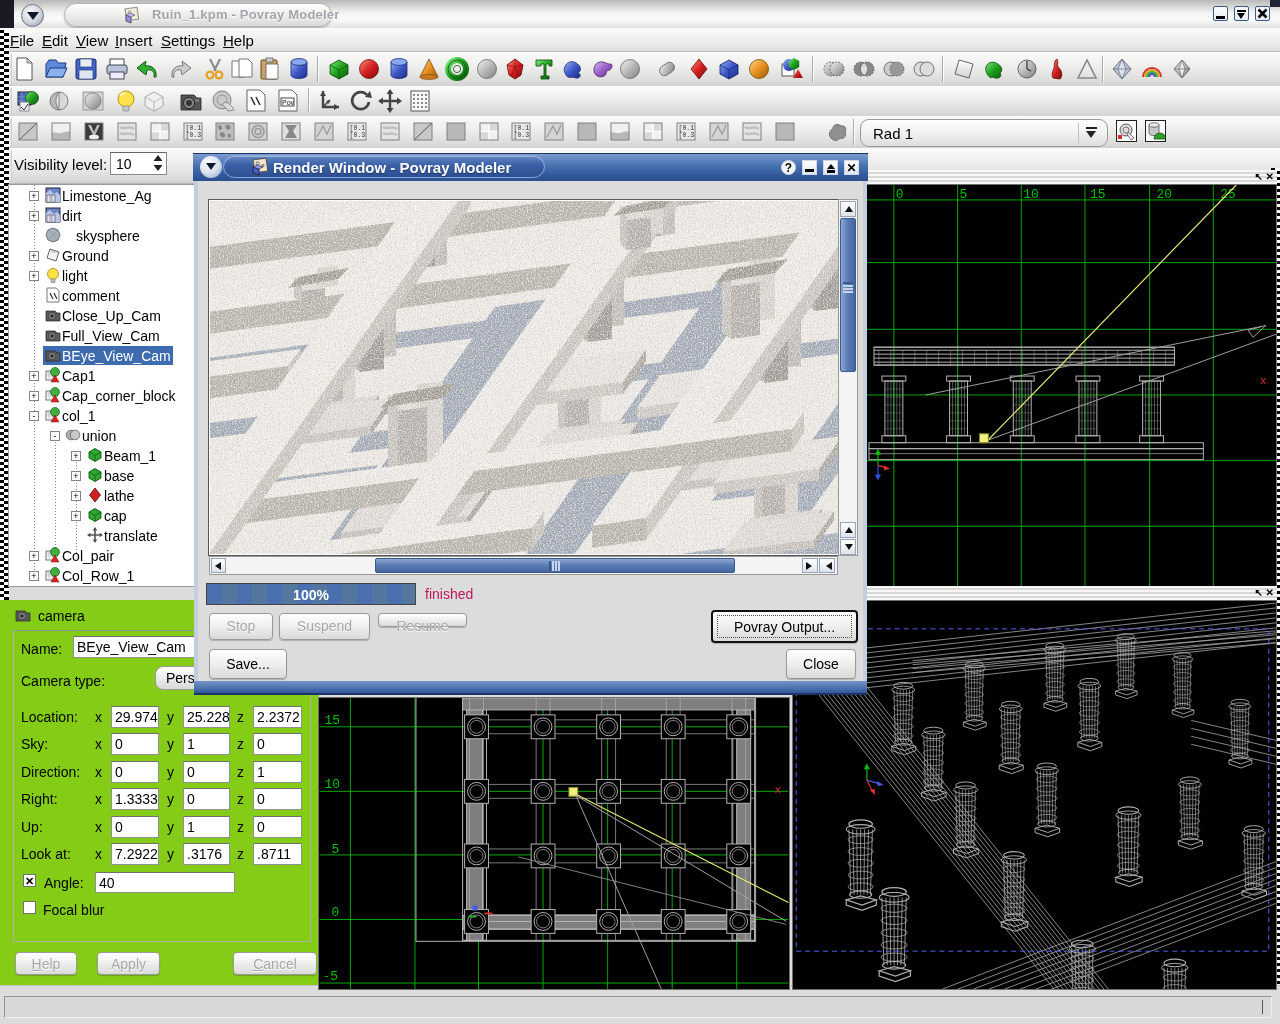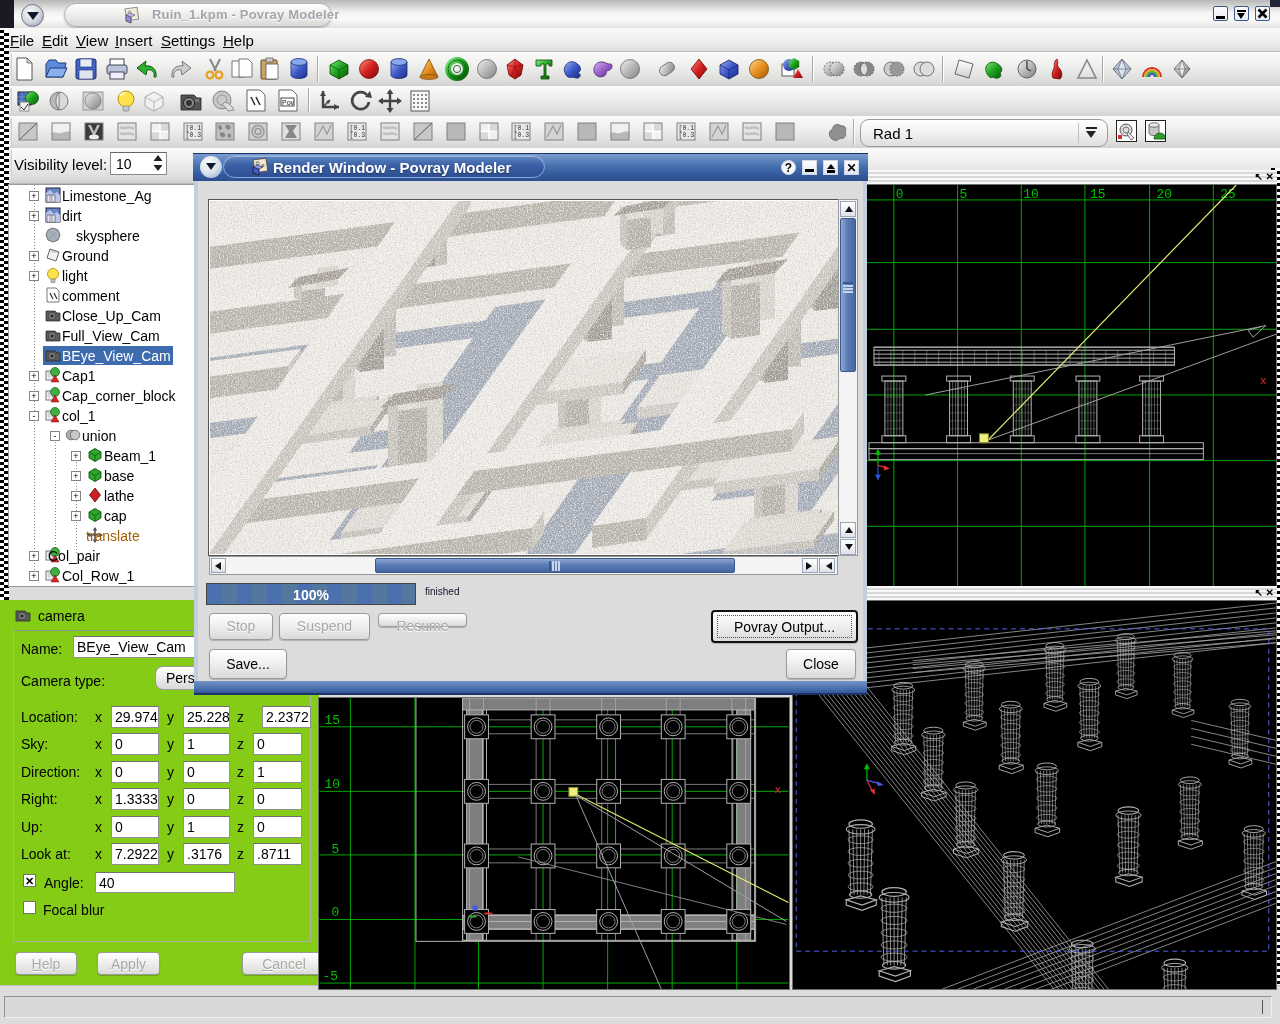--- a/index.html
+++ b/index.html
@@ -694,31 +694,31 @@
           <path d="M2 5l6-3.5L14 5v6l-6 3.5L2 11z" fill="#2fa62f" stroke="#064706" stroke-width="0.8"></path>
           <path d="M2 5l6 3.5L14 5M8 8.5V14" stroke="#085808" fill="none" stroke-width="0.7"></path>
         </svg>
         <span class="txt" style="left:95px;color:#000;position:absolute">cap</span>
       </div>
       <div class="trow" style="top:341px;width:308px">
         <svg class="abs" style="left:78px;top:1px" width="16" height="16">
           <path d="M8 1v14M1 8h14" stroke="#555" stroke-width="1.6"></path>
           <path d="M8 0L5.7 3.4h4.6zM8 16l-2.3-3.4h4.6zM0 8l3.4-2.3v4.6zM16 8l-3.4-2.3v4.6z" fill="#555"></path>
         </svg>
-        <span class="txt" style="left:77px;color:#a16207;position:absolute">translate</span>
+        <span class="txt" style="left:95px;color:#000000;position:absolute">translate</span>
       </div>
       <div class="trow" style="top:361px;width:308px">
         <div class="expbox" style="left:20px">+</div>
         <svg class="abs" style="left:36px;top:1px" width="16" height="16">
           <rect x="1" y="4" width="9" height="9" fill="#fff" stroke="#334" stroke-width="0.7"></rect>
           <path d="M2 5h7M2 7h7M2 9h7M4 5v7M7 5v7" stroke="#99a" stroke-width="0.5"></path>
           <circle cx="10" cy="5" r="4.5" fill="#3fae3f" stroke="#084808" stroke-width="0.6"></circle>
           <path d="M10 8l4 7h-8z" fill="#d22" stroke="#701010" stroke-width="0.5"></path>
         </svg>
-        <span class="txt" style="left:39px;color:#000;position:absolute">Col_pair</span>
+        <span class="txt" style="left:53px;color:#000;position:absolute">Col_pair</span>
       </div>
       <div class="trow" style="top:381px;width:308px">
         <div class="expbox" style="left:20px">+</div>
         <svg class="abs" style="left:36px;top:1px" width="16" height="16">
           <rect x="1" y="4" width="9" height="9" fill="#fff" stroke="#334" stroke-width="0.7"></rect>
           <path d="M2 5h7M2 7h7M2 9h7M4 5v7M7 5v7" stroke="#99a" stroke-width="0.5"></path>
           <circle cx="10" cy="5" r="4.5" fill="#3fae3f" stroke="#084808" stroke-width="0.6"></circle>
           <path d="M10 8l4 7h-8z" fill="#d22" stroke="#701010" stroke-width="0.5"></path>
         </svg>
         <span class="txt" style="left:53px;color:#000;position:absolute">Col_Row_1</span>
@@ -737,21 +737,21 @@
       <div class="plabel" style="left:21px;top:73px">Camera type:</div>
       <div class="abs" style="left:155px;top:66px;width:150px;height:24px;border-radius:8px;background:linear-gradient(#ffffff,#eeeeec 45%,#d8d8d6);border:1px solid #9a9a98">
         <span style="position:absolute;left:10px;top:3px;font-size:14px">Perspective</span>
       </div>
       <div class="plabel" style="left:21px;top:109px">Location:</div>
       <div class="plabel" style="left:95px;top:109px">x</div>
       <div class="pinput" style="left:111px;top:106px;width:48px;height:22px">29.974</div>
       <div class="plabel" style="left:167px;top:109px">y</div>
       <div class="pinput" style="left:183px;top:106px;width:47px;height:22px">25.228</div>
       <div class="plabel" style="left:237px;top:109px">z</div>
-      <div class="pinput" style="left:262px;top:106px;width:49px;height:22px">2.2372</div>
+      <div class="pinput" style="left:253px;top:106px;width:49px;height:22px">2.2372</div>
       <div class="plabel" style="left:21px;top:136px">Sky:</div>
       <div class="plabel" style="left:95px;top:136px">x</div>
       <div class="pinput" style="left:111px;top:133px;width:48px;height:22px">0</div>
       <div class="plabel" style="left:167px;top:136px">y</div>
       <div class="pinput" style="left:183px;top:133px;width:47px;height:22px">1</div>
       <div class="plabel" style="left:237px;top:136px">z</div>
       <div class="pinput" style="left:253px;top:133px;width:49px;height:22px">0</div>
       <div class="plabel" style="left:21px;top:164px">Direction:</div>
       <div class="plabel" style="left:95px;top:164px">x</div>
       <div class="pinput" style="left:111px;top:161px;width:48px;height:22px">0</div>
@@ -780,21 +780,21 @@
       <div class="pinput" style="left:183px;top:243px;width:47px;height:22px">.3176</div>
       <div class="plabel" style="left:237px;top:246px">z</div>
       <div class="pinput" style="left:253px;top:243px;width:49px;height:22px">.8711</div>
       <div class="cbox" style="left:23px;top:274px">✕</div>
       <div class="plabel" style="left:44px;top:275px">Angle:</div>
       <div class="pinput" style="left:95px;top:272px;width:140px;height:21px">40</div>
       <div class="cbox" style="left:23px;top:301px"></div>
       <div class="plabel" style="left:43px;top:302px">Focal blur</div>
       <div class="kbtn dis" style="left:15px;top:352px;width:62px;height:23px;line-height:22px"><u>H</u>elp</div>
       <div class="kbtn dis" style="left:97px;top:352px;width:63px;height:23px;line-height:22px">Apply</div>
-      <div class="kbtn dis" style="left:242px;top:352px;width:84px;height:23px;line-height:22px"><u>C</u>ancel</div>
+      <div class="kbtn dis" style="left:233px;top:352px;width:84px;height:23px;line-height:22px"><u>C</u>ancel</div>
     </div>
 <div id="statusbar" class="abs">
       <div id="statusfield" class="abs">
         <span style="position:absolute;right:8px;top:3px;width:1px;height:14px;background:#555"></span>
       </div>
     </div>
 <div id="view-tr" class="abs" style="left:866px;top:170px;width:411px;height:418px">
       <div class="viewhdr abs" style="left:0;top:0;width:411px;height:14px">
         <span class="vicons">↖ ✕</span>
       </div>
@@ -1349,21 +1349,21 @@
 <div class="abs" style="left:592px;top:1px;width:16px;height:15px;background:linear-gradient(#fff,#dde2ea);border:1px solid #98a4b8">
           <span style="position:absolute;left:3px;top:3px;border-top:4px solid transparent;border-bottom:4px solid transparent;border-left:6px solid #111"></span>
         </div>
 <div class="abs" style="left:609px;top:1px;width:16px;height:15px;background:linear-gradient(#fff,#dde2ea);border:1px solid #98a4b8">
           <span style="position:absolute;left:6px;top:3px;border-top:4px solid transparent;border-bottom:4px solid transparent;border-right:6px solid #111"></span>
         </div>
 </div>
       <div class="abs" style="left:13px;top:430px;width:210px;height:22px;border:1px solid #444;background:repeating-linear-gradient(90deg,#4a71ae 0 15px,#53779f 15px 30px),linear-gradient(#7c9cd0,#3c64a4)">
         <span style="position:absolute;left:0;right:0;top:3px;text-align:center;color:#fff;font-weight:bold;font-size:14px">100%</span>
       </div>
-      <div class="abs" style="left:232px;top:433px;font-size:10px;color:#0f172a">finished</div>
+      <div class="abs" style="left:232px;top:433px;font-size:14px;color:#be185d">finished</div>
       <div class="kbtn dis" style="left:16px;top:460px;width:64px;height:27px;line-height:25px;text-align:center;">Stop</div>
       <div class="kbtn dis" style="left:86px;top:460px;width:91px;height:27px;line-height:25px;">Suspend</div>
       <div class="kbtn dis" style="left:185px;top:460px;width:89px;height:14px;line-height:25px;">Resume</div>
       <div class="kbtn" style="left:518px;top:457px;width:147px;height:33px;line-height:31px;border:2px solid #111;"><span style="position:absolute;left:4px;right:4px;top:3px;bottom:3px;border:1px dotted #555"></span>Povray Output...</div>
       <div class="kbtn" style="left:16px;top:496px;width:78px;height:30px;line-height:28px;">Save...</div>
       <div class="kbtn" style="left:593px;top:496px;width:70px;height:30px;line-height:28px;">Close</div>
       <div class="abs" style="left:1px;top:528px;width:673px;height:14px;background:linear-gradient(#7495c8,#31589b);border-bottom:2px solid #1c3464"></div>
     </div>
 </div>
 

